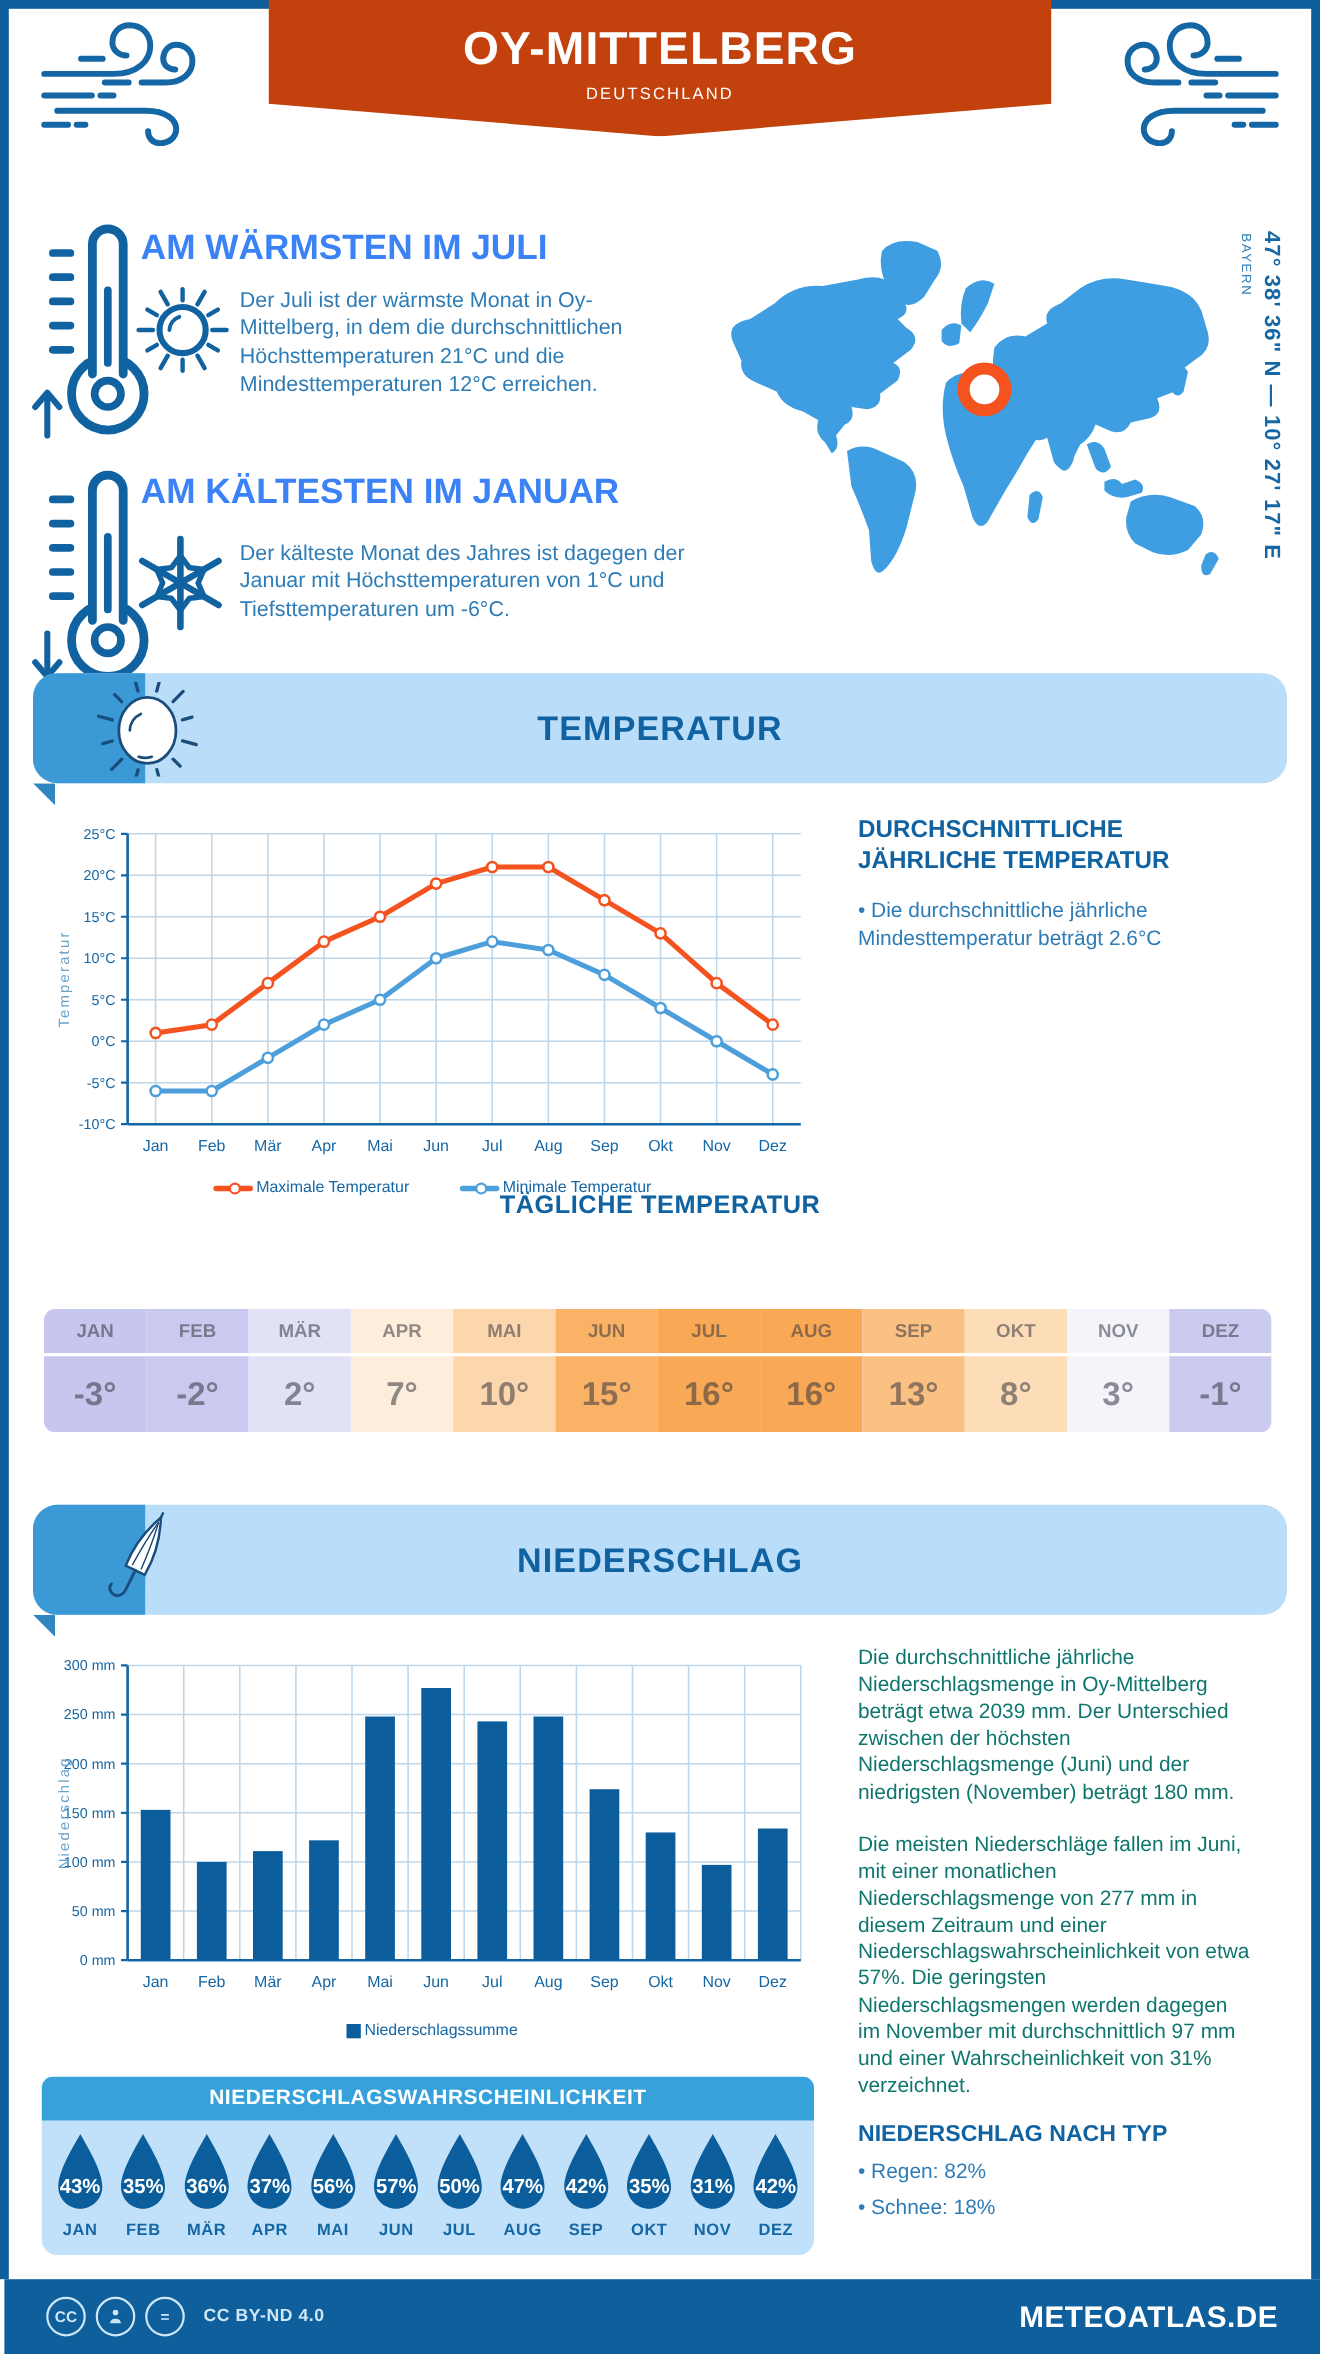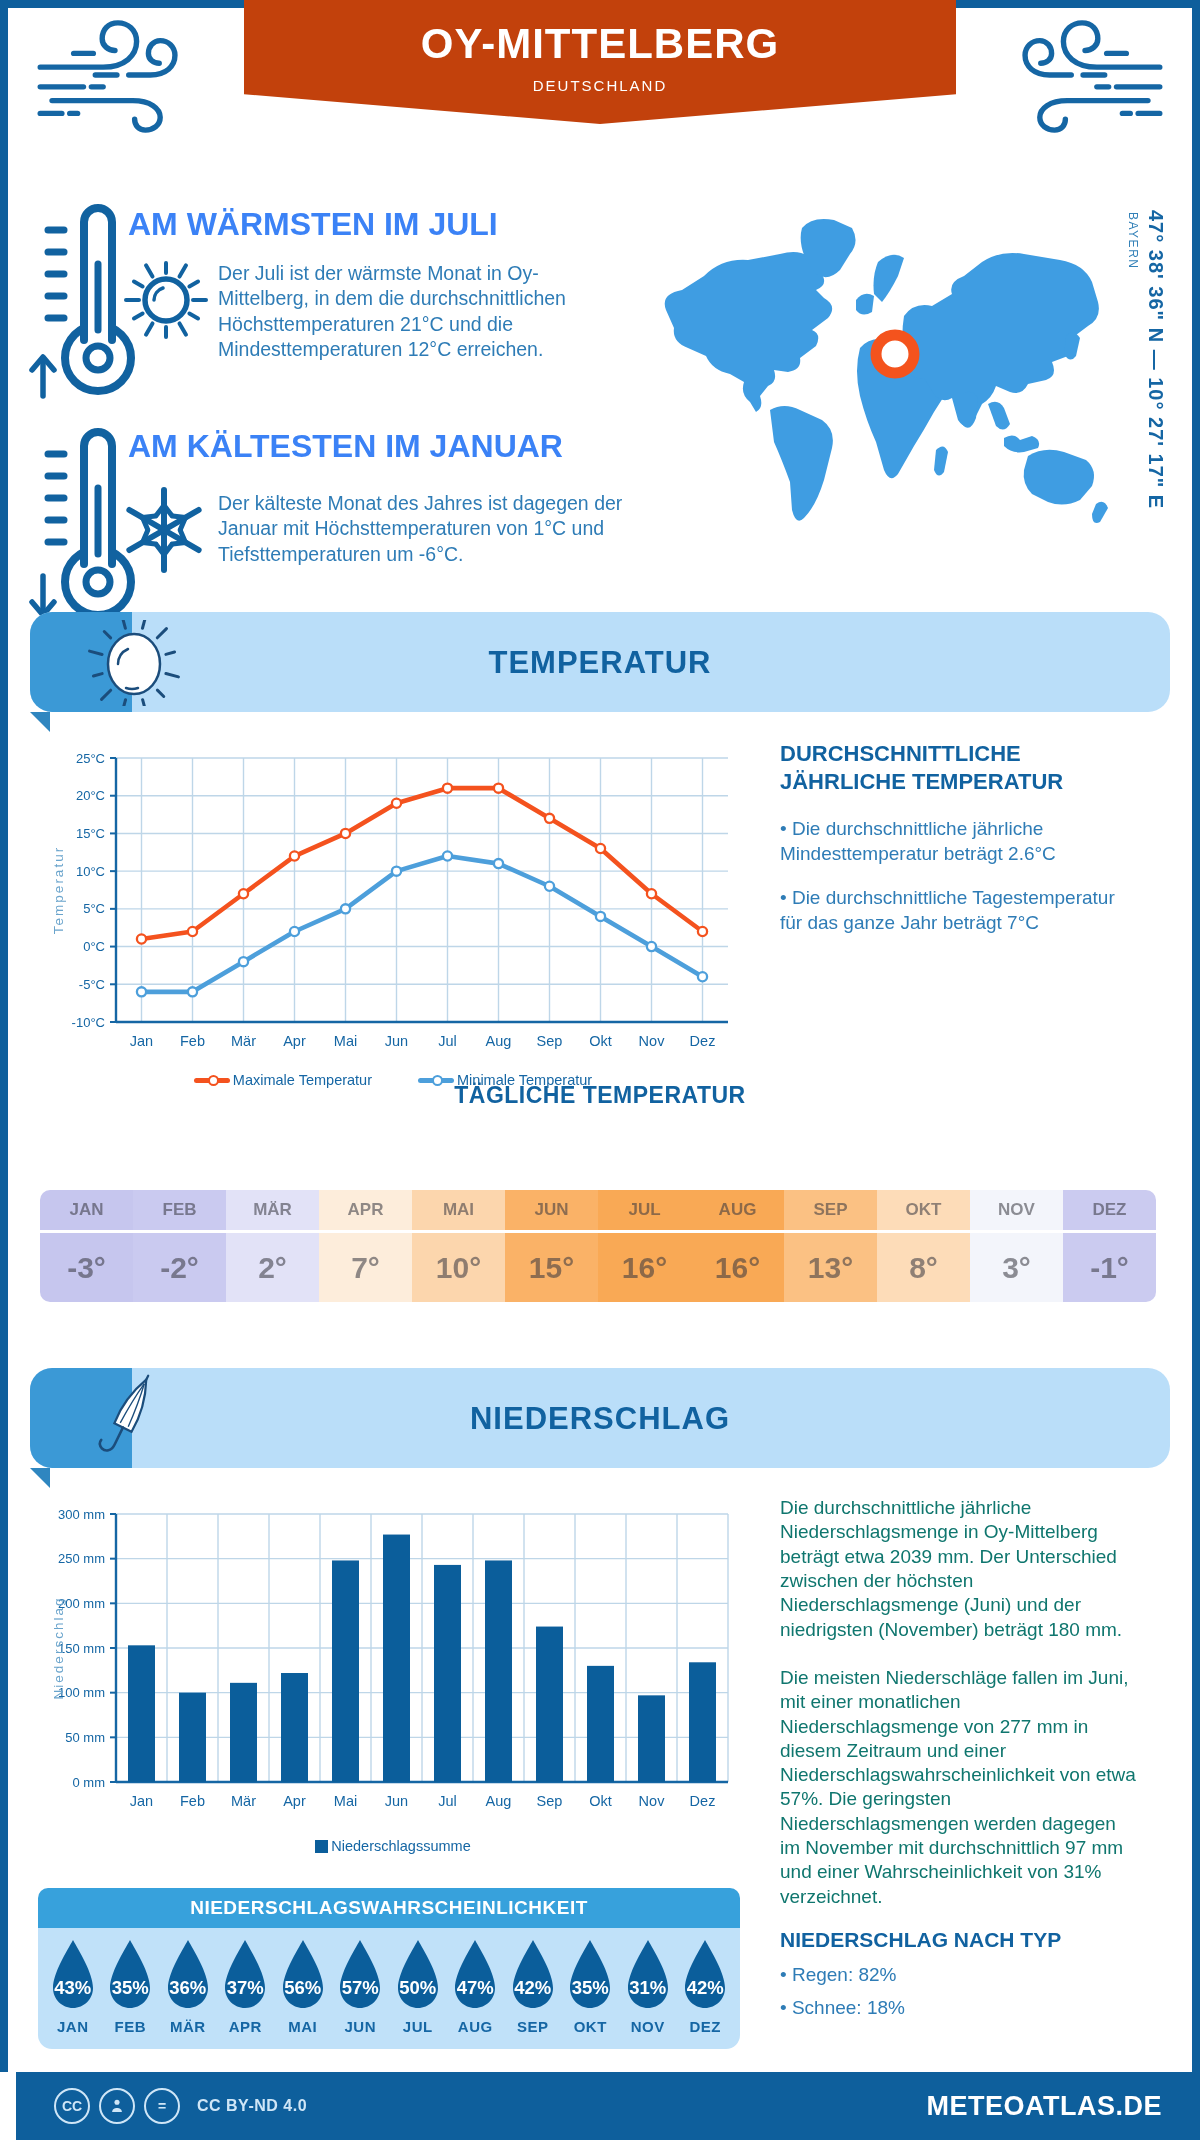--- a/index.html
+++ b/index.html
@@ -46,21 +46,21 @@
   .prob .band{height:40px;background:#37a1dc;border-radius:10px 10px 0 0;display:flex;align-items:center;justify-content:center;
     color:#fff;font-size:19px;font-weight:800;letter-spacing:.5px;margin-top:12px;}
   .prob .bodyp{background:#c0e1f9;border-radius:0 0 14px 14px;padding:9px 6px 14px;display:flex;}
   .dropcell{flex:1;text-align:center;position:relative;}
   .dropcell .pct{position:absolute;left:0;right:0;top:40px;color:#fff;font-size:18.5px;font-weight:700;}
   .dropcell .mon{margin-top:3px;font-size:15px;font-weight:700;color:#1566a4;letter-spacing:.5px;}
   
   .coords{writing-mode:vertical-rl;font-size:20px;font-weight:800;color:#1566a4;letter-spacing:1px;}
   .region{writing-mode:vertical-rl;font-size:12px;font-weight:400;color:#3381b8;letter-spacing:1.5px;}
   
-  .footer{position:absolute;left:16px;right:0;bottom:0;height:68px;background:#0e5f9c;display:flex;
+  .footer{position:absolute;left:4px;right:0;bottom:0;height:68px;background:#0e5f9c;display:flex;
     align-items:center;justify-content:space-between;padding:0 38px;box-sizing:border-box;z-index:45;}
   .cc{display:flex;align-items:center;gap:9px;color:#cfe6f7;}
   .cc .circ{width:32px;height:32px;border:2.5px solid #cfe6f7;border-radius:50%;display:flex;align-items:center;justify-content:center;
     font-size:14px;font-weight:700;}
   .cc .lbl{margin-left:8px;font-size:16px;font-weight:700;letter-spacing:.5px;}
   .site{color:#fff;font-size:27px;font-weight:800;letter-spacing:.5px;}
 </style>
 </head>
 <body>
 
@@ -317,21 +317,20 @@
           <i></i>
         </span>
       <span>Minimale Temperatur</span>
     </div>
   </div>
 
   <div class="abs" style="left:780px;top:740px;width:352px;">
     <div class="col-head">DURCHSCHNITTLICHE JÄHRLICHE TEMPERATUR</div>
     <div style="height:22px;"></div>
     <p class="bullet">• Die durchschnittliche jährliche Mindesttemperatur beträgt 2.6°C</p>
-    <p class="bullet">• Die durchschnittliche Tagestemperatur für das ganze Jahr beträgt 7°C</p>
   </div>
 
   <div class="abs daily-head">TÄGLICHE TEMPERATUR</div>
   <div class="abs dtable" id="daily-table">
       <div class="hcell" style="background: rgb(198, 198, 238); grid-area: 1 / 1;">JAN</div>
       <div class="hcell" style="background: rgb(202, 202, 240); grid-area: 1 / 2;">FEB</div>
       <div class="hcell" style="background: rgb(226, 226, 247); grid-area: 1 / 3;">MÄR</div>
       <div class="hcell" style="background: rgb(253, 237, 219); grid-area: 1 / 4;">APR</div>
       <div class="hcell" style="background: rgb(252, 214, 173); grid-area: 1 / 5;">MAI</div>
       <div class="hcell" style="background: rgb(250, 178, 103); grid-area: 1 / 6;">JUN</div>

